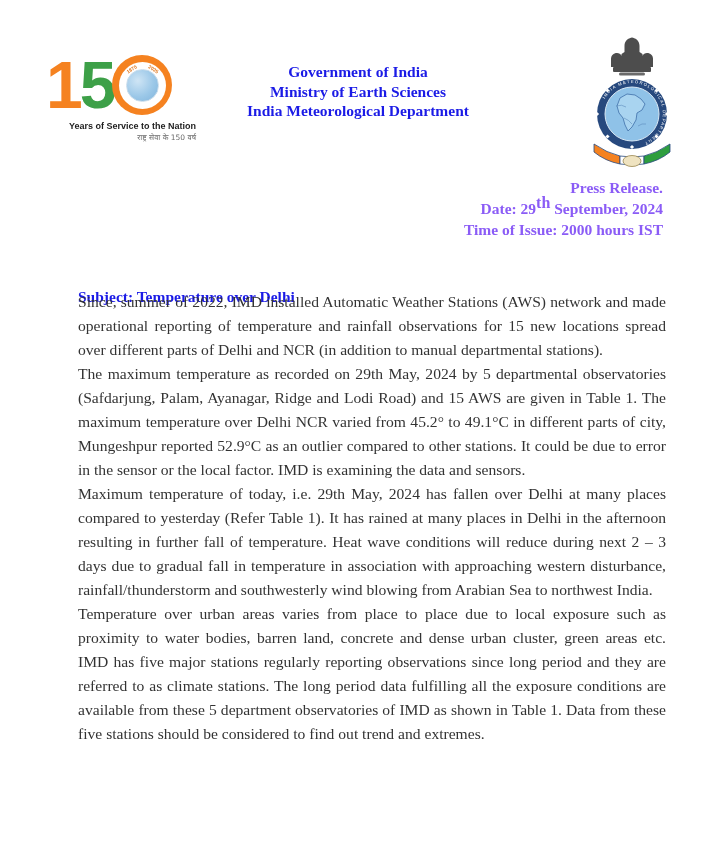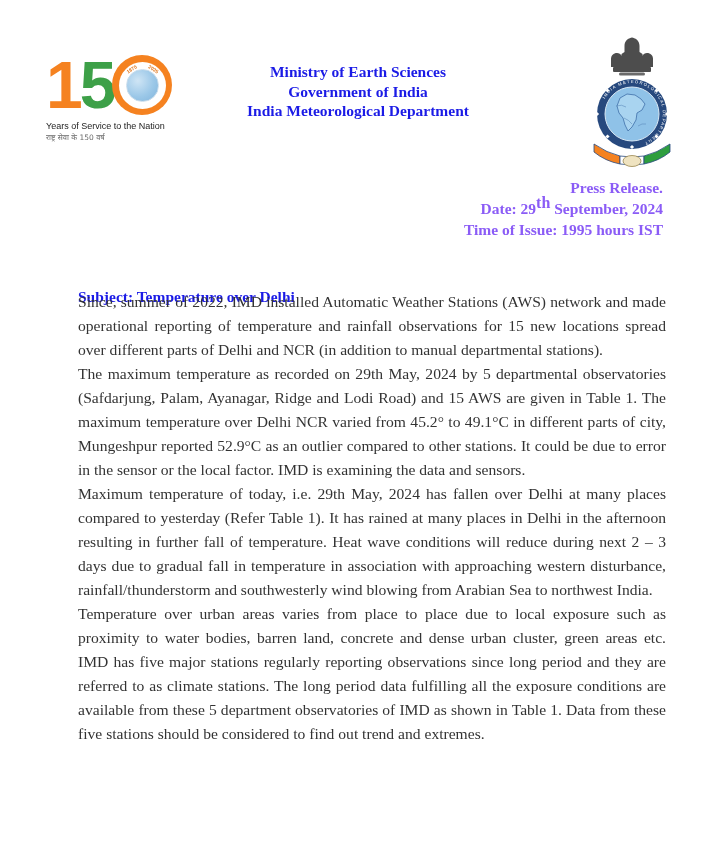--- a/index.html
+++ b/index.html
@@ -68,29 +68,29 @@
     font-size: 5px;
     font-weight: 700;
     color: #E07820;
     top: 4px;
   }
   .ring-year-left { left: 7px; transform: rotate(-32deg); }
   .ring-year-right { right: 7px; transform: rotate(32deg); }
   .logo150-caption-en {
     margin-top: 5px;
     width: 150px;
-    text-align: left;
+    text-align: right;
     font-family: "Liberation Sans", sans-serif;
-    font-weight: 400;
+    font-weight: 700;
     font-size: 9px;
     color: #1d1d1d;
   }
   .logo150-caption-hi {
     width: 150px;
-    text-align: left;
+    text-align: right;
     font-family: "DejaVu Sans", sans-serif;
     font-size: 7.5px;
     color: #6a6a6a;
     margin-top: 1px;
   }
 
   
   .gov-header {
     position: absolute;
     left: 0;
@@ -168,22 +168,22 @@
           <span class="ring-year ring-year-right">2025</span>
           <span class="zero-globe"></span>
         </span>
       </span>
     </div>
     <div class="logo150-caption-en">Years of Service to the Nation</div>
     <div class="logo150-caption-hi">राष्ट्र सेवा के 150 वर्ष</div>
   </div>
 
   <div class="gov-header">
+    <div>Government of India</div>
     <div>Ministry of Earth Sciences</div>
-    <div>Government of India</div>
     <div>India Meteorological Department</div>
   </div>
 
   <svg class="imd-emblem" viewBox="0 0 92 134">
 
     <g fill="#4d4d4d">
       <circle cx="46" cy="6" r="2.6"></circle>
       <path d="M46 4 c-4.5 0 -7.5 3.5 -7.5 8 l0 6 -3 2 0 13 21 0 0 -13 -3 -2 0 -6 c0 -4.5 -3 -8 -7.5 -8 z"></path>
       <path d="M31 19 c-3.5 0 -6 2.5 -6 6 l0 8 11 0 0 -11 c-1.5 -2 -3 -3 -5 -3 z"></path>
       <path d="M61 19 c3.5 0 6 2.5 6 6 l0 8 -11 0 0 -11 c1.5 -2 3 -3 5 -3 z"></path>
@@ -220,21 +220,21 @@
       <path d="M8 110 Q 21 119 34 122 L 34 130 Q 19 127 8 118 Z" fill="#F58220"></path>
       <path d="M34 122 Q 46 124 58 122 L 58 130 Q 46 132 34 130 Z" fill="#ffffff"></path>
       <path d="M58 122 Q 71 119 84 110 L 84 118 Q 73 127 58 130 Z" fill="#2E9E3F"></path>
       <ellipse cx="46" cy="127" rx="9" ry="5.5" fill="#efe3c0" stroke="#9a874e"></ellipse>
     </g>
   </svg>
 
   <div class="press-block">
     <div>Press Release.</div>
     <div><span>Date: 29</span><sup>th</sup><span> September, 2024</span></div>
-    <div>Time of Issue: 1995 hours IST</div>
+    <div>Time of Issue: 2000 hours IST</div>
   </div>
 
   <div class="subject-line">Subject: Temperature over Delhi</div>
 
   <div class="body-text">
     <p>Since, summer of 2022, IMD installed Automatic Weather Stations (AWS) network and made operational reporting of temperature and rainfall observations for 15 new locations spread over different parts of Delhi and NCR (in addition to manual departmental stations).</p>
     <p>The maximum temperature as recorded on 29th May, 2024 by 5 departmental observatories (Safdarjung, Palam, Ayanagar, Ridge and Lodi Road) and 15 AWS are given in Table 1.  The maximum temperature over Delhi NCR varied from 45.2° to 49.1°C in different parts of city, Mungeshpur reported 52.9°C as an outlier compared to other stations.   It could be due to error in the sensor or the local factor.  IMD is examining the data and sensors.</p>
     <p>Maximum temperature of today, i.e. 29th May, 2024 has fallen over Delhi at many places compared to yesterday (Refer Table 1). It has rained at many places in Delhi in the afternoon resulting in further fall of temperature.  Heat wave conditions will reduce during next 2 – 3 days due to gradual fall in temperature in association with approaching western disturbance, rainfall/thunderstorm and southwesterly wind blowing from Arabian Sea to northwest India.</p>
     <p>Temperature over urban areas varies from place to place due to local exposure such as proximity to water bodies, barren land, concrete and dense urban cluster, green areas etc. IMD has five major stations regularly reporting observations since long period and they are referred to as climate stations. The long period data fulfilling all the exposure conditions are available from these 5 department observatories of IMD as shown in Table 1. Data from these five stations should be considered to find out trend and extremes.</p>
   </div>

